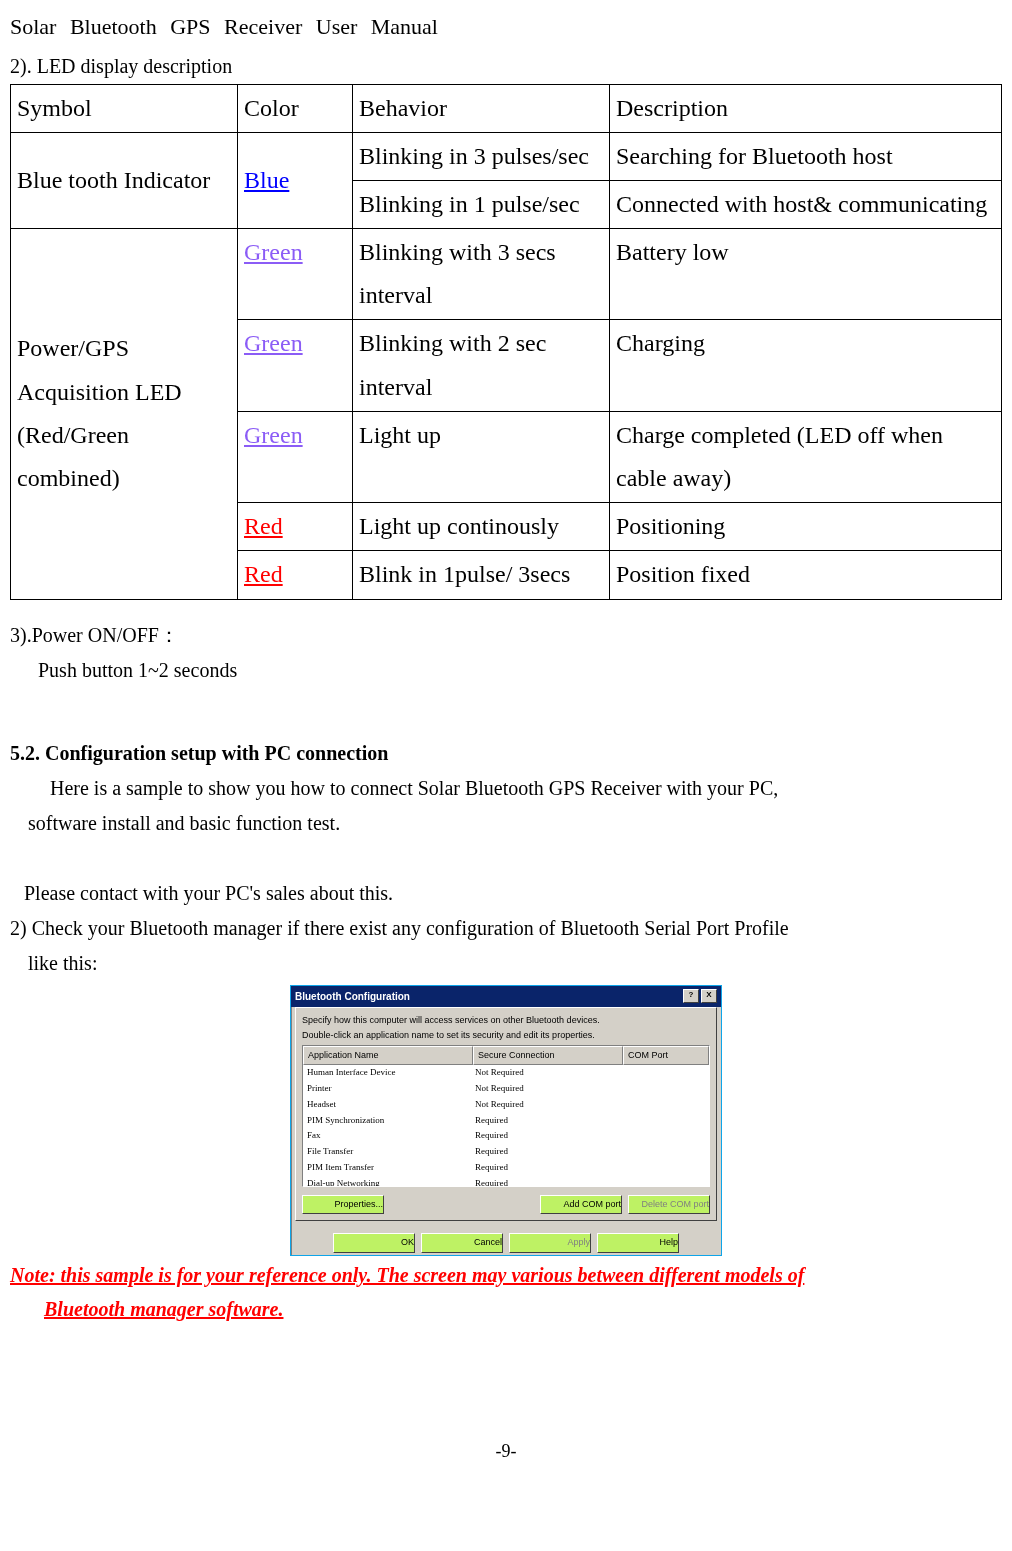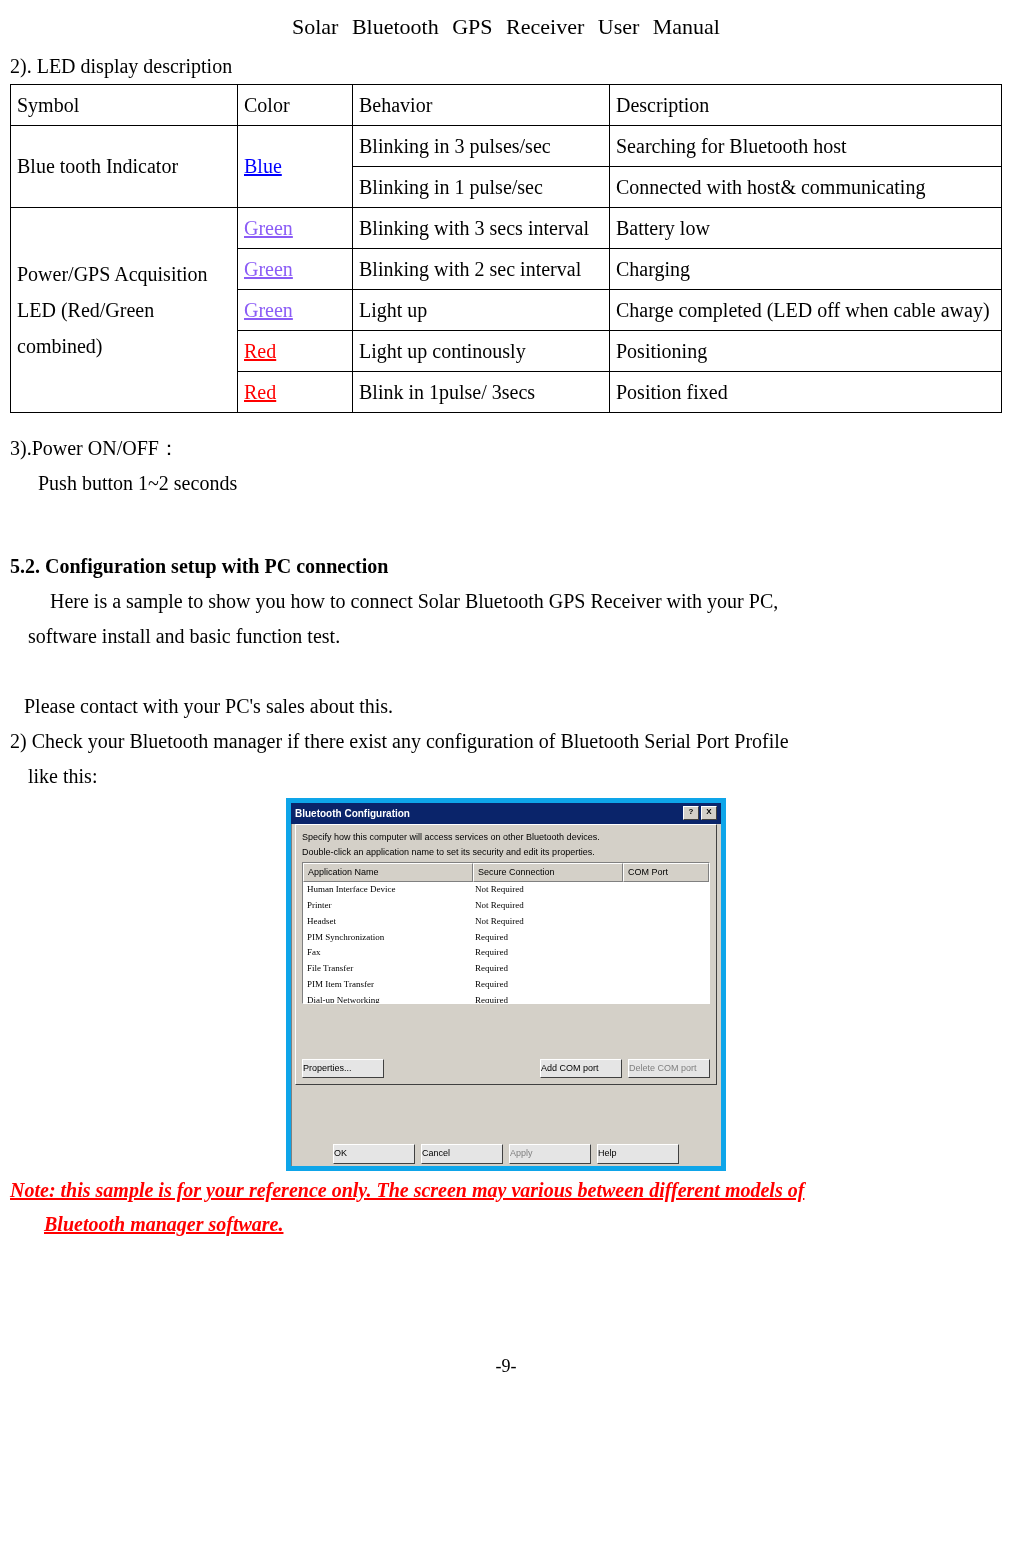--- a/index.html
+++ b/index.html
@@ -7,40 +7,40 @@
     font-size: 20px;
     margin: 0;
     padding: 6px 10px 20px 10px;
     color: #000;
     background: #fff;
     width: 1012px;
     box-sizing: border-box;
     line-height: 1.75;
   }
   .header-title {
-    text-align: center;
+    text-align: left;
     font-size: 22px;
     word-spacing: 8px;
     margin: 2px 0 2px 0;
   }
   .section-line {
     margin: 0;
   }
   table.led {
     border-collapse: collapse;
     width: 100%;
     margin: 0 0 14px 0;
   }
   table.led th, table.led td {
     border: 1px solid #000;
     padding: 2px 6px;
     text-align: left;
     font-weight: normal;
     vertical-align: top;
-    font-size: 20px;
+    font-size: 24px;
     line-height: 1.8;
   }
   .u { text-decoration: underline; }
   .c-blue  { color: #0000ff; }
   .c-green { color: #8b5cf6; text-align: center; }
   .c-red   { color: #ff0000; text-align: right; }
   .indent  { padding-left: 28px; display: block; }
   .indent2 { padding-left: 40px; }
   .h-bold  { font-weight: bold; }
   .note {
@@ -61,21 +61,21 @@
   .dlg-wrap {
     display: flex;
     justify-content: center;
     margin: 4px 0 2px 0;
   }
   .dlg {
     width: 430px;
     font-family: Tahoma, Arial, sans-serif;
     font-size: 9px;
     background: #d4d0c8;
-    border: 5px solid #0ea5e9;
+    border: 1px solid #0ea5e9;
     box-shadow: 1px 1px 0 #808080 inset;
   }
   .dlg-titlebar {
     background: #0a246a;
     color: #fff;
     font-weight: bold;
     padding: 2px 4px;
     display: flex;
     justify-content: space-between;
     align-items: center;
@@ -150,29 +150,28 @@
   .col-a { width: 160px; }
   .col-b { width: 140px; }
   .col-c { flex: 1; }
   .dlg-btnrow {
     display: flex;
     gap: 6px;
     margin-top: 8px;
   }
   .dlg-btnrow.center { justify-content: center; padding: 4px 0 2px 0; }
   .wbtn {
-    background: #e5e5e5;
+    background: #bef264;
     border: 1px solid #fff;
     border-right-color: #404040;
     border-bottom-color: #404040;
     padding: 1px 0;
     font-size: 9px;
-    text-align: left;
+    text-align: right;
     width: 80px;
-    margin-top: 47px;
   }
   .wbtn.disabled { color: #808080; }
   .spacer { flex: 1; }
 </style>
 </head>
 <body>
 
 <div class="header-title">Solar Bluetooth GPS Receiver User Manual</div>
 
 <p class="section-line">2). LED display description</p>

